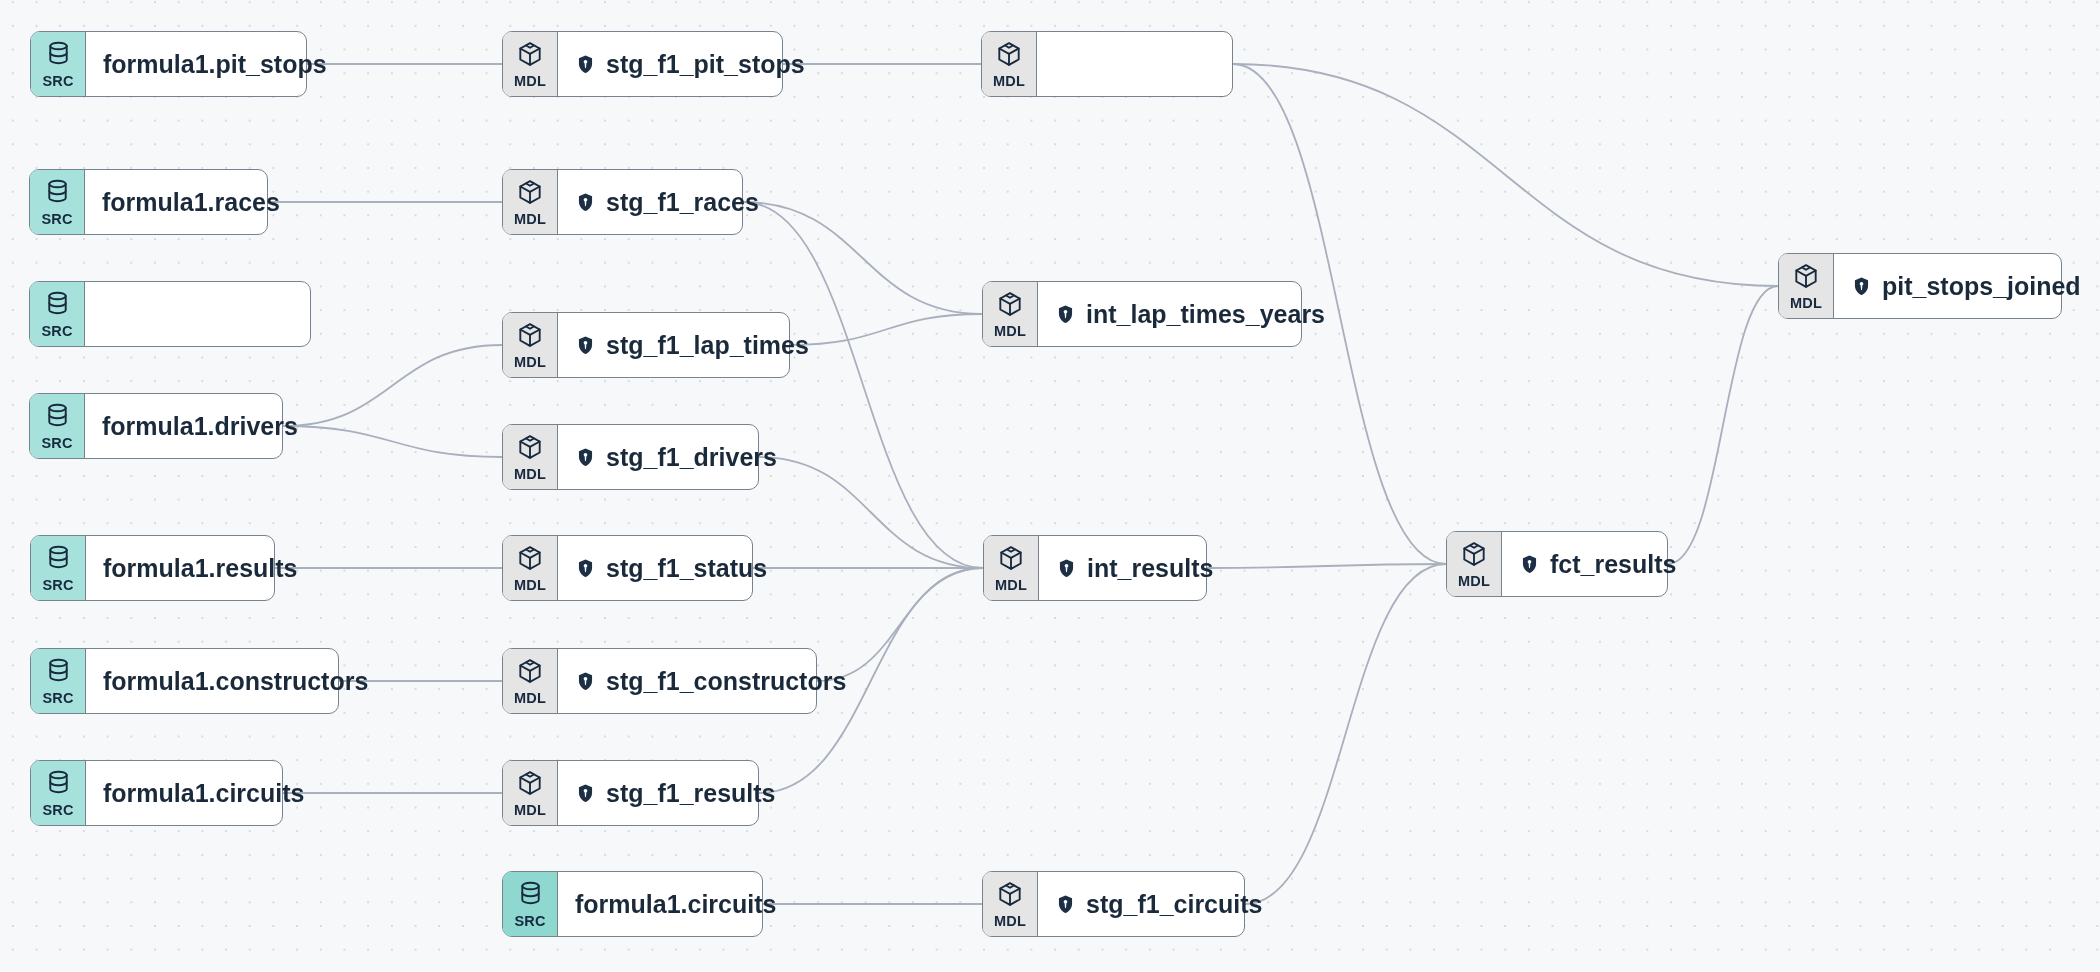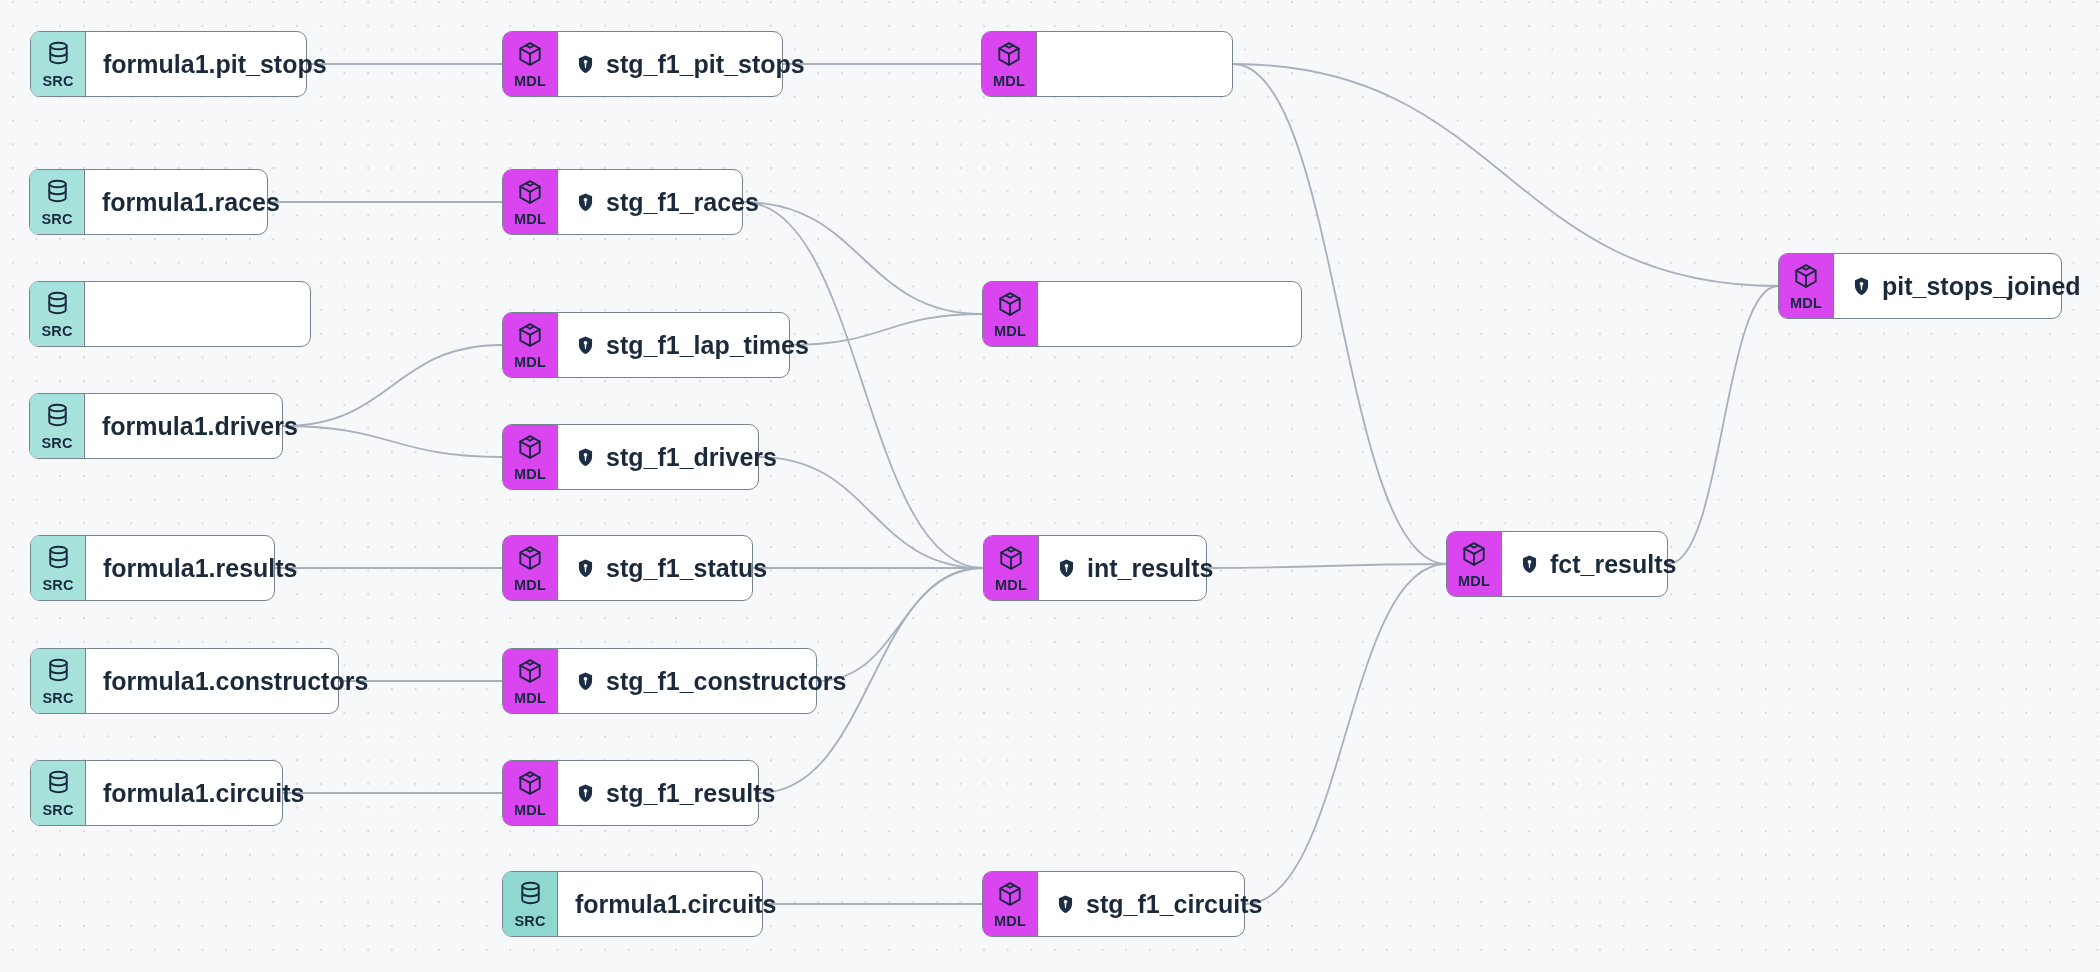--- a/index.html
+++ b/index.html
@@ -32,21 +32,21 @@
     display:flex;
     flex-direction:column;
     align-items:center;
     justify-content:center;
     gap:8px;
     border-right:1.7px solid #76838f;
     border-radius:8px 0 0 8px;
   }
   .badge-teal{background:#a7e1dc;}
   .badge-teal-deep{background:#8ed8d0;}
-  .badge-blue{background:#d946ef;}
+  .badge-blue{background:#e5e5e5;}
   .badge-text{
     font-size:14.5px;
     font-weight:700;
     letter-spacing:.2px;
     color:#17293e;
     line-height:15px;
     margin-top:-1px;
   }
   .badge .icon{display:block;height:27px;}
   .node-body{
@@ -373,20 +373,30 @@
     <div class="node" style="left: 982px; top: 281px; width: 320px; height: 66px;">
       <div class="badge badge-blue">
         <span class="icon"><svg viewBox="0 0 24 24" width="28" height="28" fill="none" stroke="#17293e" stroke-width="1.6" stroke-linecap="round" stroke-linejoin="round">
             <path d="M12 2.7 20.3 7.3 V16.7 L12 21.3 3.7 16.7 V7.3 Z"></path>
             <path d="M3.7 7.3 12 11.9 20.3 7.3"></path>
             <path d="M12 11.9 V21.3"></path>
             <path d="M8.7 4.7 12 6.6 15.3 4.7"></path>
           </svg></span>
         <span class="badge-text">MDL</span>
       </div>
+      <div class="node-body">
+        <span class="shield">
+          <svg viewBox="0 0 24 24" width="21" height="21">
+            <path d="M12 1.8 19.5 4.8 V11 C19.5 15.8 16.4 19.7 12 21.7 C7.6 19.7 4.5 15.8 4.5 11 V4.8 Z" fill="#1d2f45"></path>
+            <circle cx="12" cy="8.9" r="2.1" fill="#ffffff"></circle>
+            <path d="M12 10.7 c0.55 0 1 0.45 0.94 1 l-0.4 4.1 a0.55 0.55 0 0 1 -1.08 0 l-0.4 -4.1 c-0.06 -0.55 0.39 -1 0.94 -1 Z" fill="#ffffff"></path>
+          </svg>
+        </span>
+        <span class="node-label">int_lap_times_years</span>
+      </div>
     </div>
     <div class="node" style="left: 983px; top: 535px; width: 224px; height: 66px;">
       <div class="badge badge-blue">
         <span class="icon"><svg viewBox="0 0 24 24" width="28" height="28" fill="none" stroke="#17293e" stroke-width="1.6" stroke-linecap="round" stroke-linejoin="round">
             <path d="M12 2.7 20.3 7.3 V16.7 L12 21.3 3.7 16.7 V7.3 Z"></path>
             <path d="M3.7 7.3 12 11.9 20.3 7.3"></path>
             <path d="M12 11.9 V21.3"></path>
             <path d="M8.7 4.7 12 6.6 15.3 4.7"></path>
           </svg></span>
         <span class="badge-text">MDL</span>

